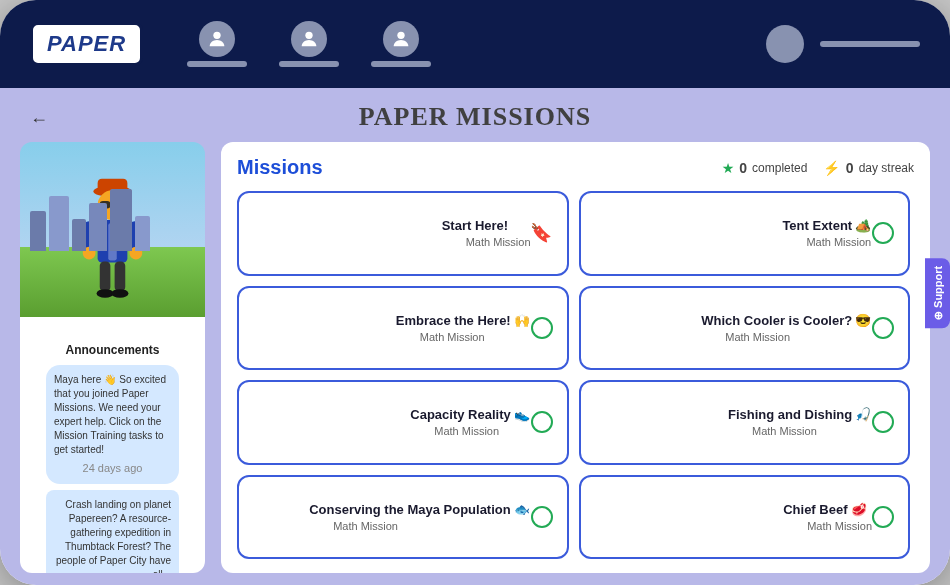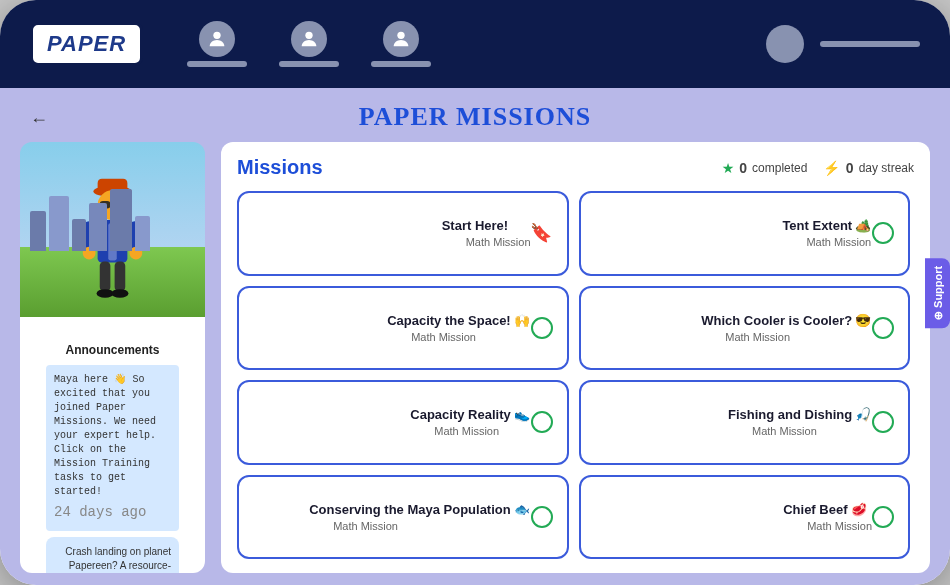--- a/index.html
+++ b/index.html
@@ -106,21 +106,21 @@
       color: #333;
       cursor: pointer;
       position: absolute;
       left: 30px;
     }
     .page-title {
       flex: 1;
       text-align: center;
       font-size: 26px;
       font-weight: 900;
-      color: #1d4ed8;
+      color: #404040;
       font-family: 'Comic Sans MS', 'Chalkboard SE', cursive;
       letter-spacing: 1px;
     }
     
     .content-row {
       display: flex;
       flex: 1;
       padding: 0 20px 12px 20px;
       gap: 16px;
       overflow: hidden;
@@ -170,31 +170,30 @@
     }
     .announcements-title {
       font-weight: 700;
       font-size: 12px;
       text-align: center;
       margin-bottom: 8px;
       color: #222;
     }
     .announcement-card {
       background: #d4e8ff;
-      border-radius: 4px;
+      border-radius: 14px;
       padding: 8px;
       font-size: 10px;
       color: #333;
       line-height: 1.4;
       margin-bottom: 6px;
-      font-family: Liberation Mono, monospace;
     }
     .announcement-time {
-      text-align: left;
-      font-size: 14px;
+      text-align: center;
+      font-size: 11px;
       color: #888;
       margin-top: 4px;
     }
     .announcement-card2 {
       background: #d4e8ff;
       border-radius: 8px;
       padding: 8px;
       font-size: 10px;
       color: #333;
       line-height: 1.4;
@@ -461,21 +460,21 @@
           <div class="mission-card">
             <div class="mission-card-left">
               <div class="mission-name">Tent Extent 🏕️</div>
               <div class="mission-type">Math Mission</div>
             </div>
             <div class="mission-indicator"></div>
           </div>
 
           <div class="mission-card">
             <div class="mission-card-left">
-              <div class="mission-name">Capacity the Space! 🙌</div>
+              <div class="mission-name">Embrace the Here! 🙌</div>
               <div class="mission-type">Math Mission</div>
             </div>
             <div class="mission-indicator"></div>
           </div>
 
           <div class="mission-card">
             <div class="mission-card-left">
               <div class="mission-name">Which Cooler is Cooler? 😎</div>
               <div class="mission-type">Math Mission</div>
             </div>

